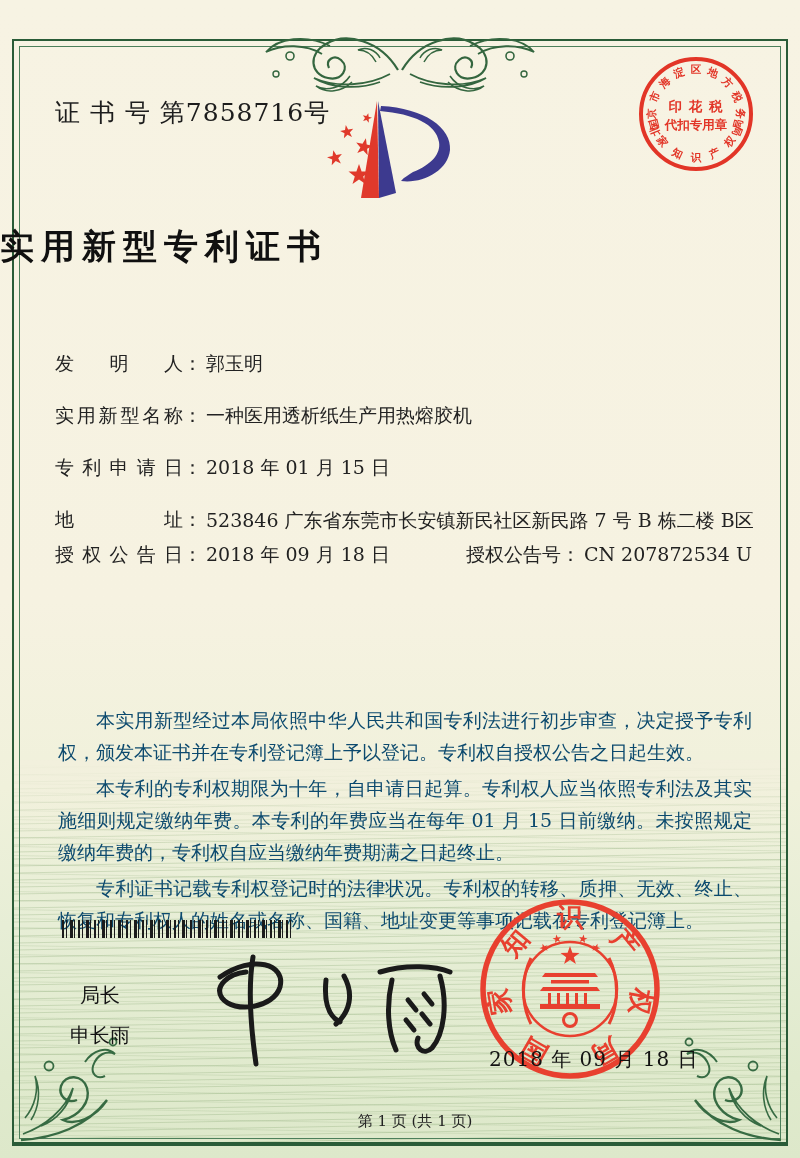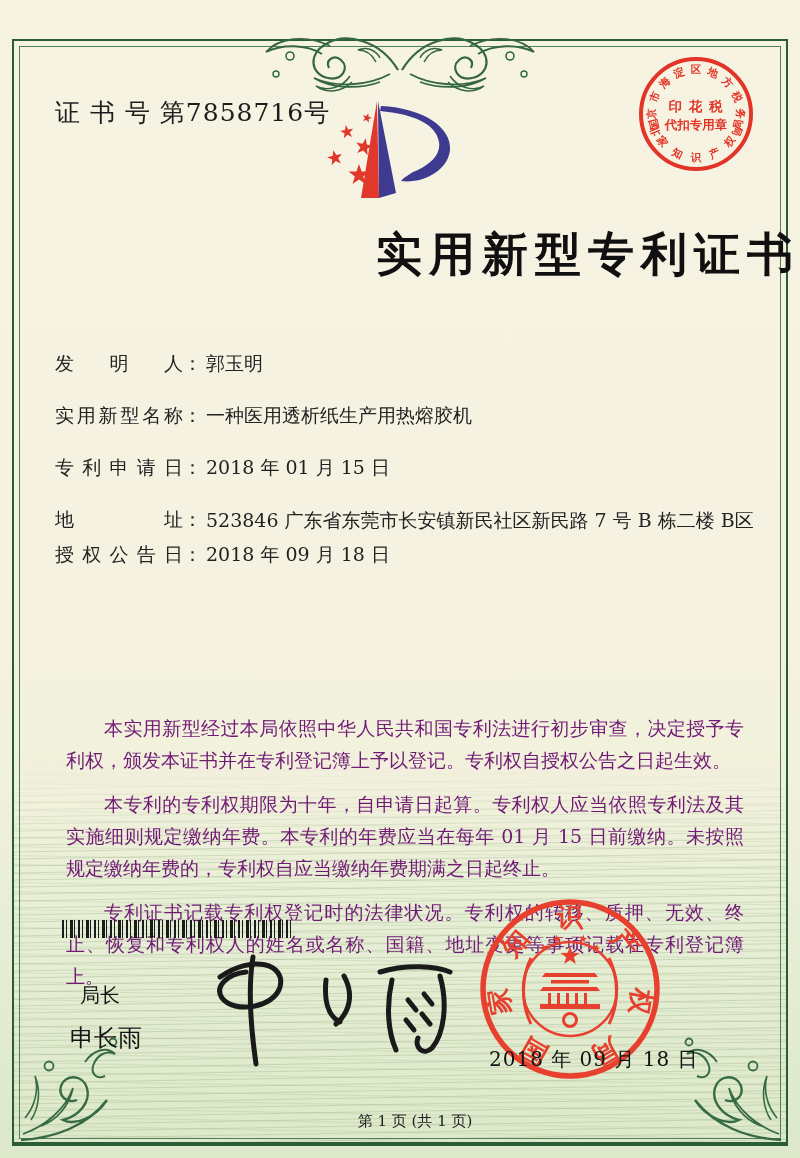--- a/index.html
+++ b/index.html
@@ -14,39 +14,39 @@
            repeating-linear-gradient(181deg, rgba(125,160,105,0) 0px, rgba(125,160,105,0.18) 1px, rgba(125,160,105,0) 2px, rgba(125,160,105,0) 9px);
          pointer-events:none;}
   .waves-fade{left:14px;right:14px;top:760px;height:90px;
          background:linear-gradient(180deg,#f2f0dd 0%,rgba(242,240,221,0) 100%);pointer-events:none;}
   
   .frame-outer{left:12px;right:12px;top:39px;bottom:12px;border:2px solid #2a5c38;border-bottom-width:4px;}
   .frame-inner{left:19px;right:19px;top:46px;bottom:19px;border:1px solid #4c7f5a;}
   .cert-no{left:55px;top:96px;font-size:25px;letter-spacing:1px;color:#1d1d1d;}
   .logo{left:318px;top:98px;}
   .tax-stamp{left:636px;top:54px;z-index:5;}
-  .page-title{left:0;top:224px;width:100%;text-align:right;font-size:46px;font-weight:bold;
+  .page-title{left:0;top:224px;width:100%;text-align:left;font-size:34px;font-weight:bold;
               letter-spacing:7px;color:#101010;}
   
   .fields{left:55px;top:350px;width:706px;font-size:19px;}
   .frow{line-height:27px;margin-bottom:25px;white-space:nowrap;}
   .frow.address{white-space:normal;margin-bottom:6px;}
   .flabel{display:inline-block;width:128px;text-align:justify;text-align-last:justify;vertical-align:top;}
   .fcolon{vertical-align:top;}
   .fvalue{margin-left:4px;vertical-align:top;}
   .frow.address .fvalue{display:inline-block;max-width:566px;line-height:29px;}
   .grant-row{display:flex;align-items:center;}
   .grant-right{margin-left:76px;}
   
   .body-text{left:54px;top:700px;width:702px;}
-  .body-text p{margin:12px;font-size:19px;line-height:32px;text-indent:2em;text-align:justify;color:#701a75;}
+  .body-text p{margin:4px;font-size:19px;line-height:32px;text-indent:2em;text-align:justify;color:#0c4a6e;}
   .barcode{left:62px;top:920px;width:230px;height:18px;z-index:3;
            background:repeating-linear-gradient(90deg,#1b1b1b 0 2px,transparent 2px 4px,#1b1b1b 4px 5px,transparent 5px 8px,#1b1b1b 8px 11px,transparent 11px 12px,#1b1b1b 12px 13px,transparent 13px 16px);}
   .director-title{left:80px;top:982px;font-size:20px;z-index:3;color:#141414;}
-  .director-name{left:70px;top:1022px;font-size:24px;z-index:3;color:#141414;}
+  .director-name{left:70px;top:1022px;font-size:20px;z-index:3;color:#141414;}
   .signature{left:168px;top:942px;z-index:4;}
   .registry-seal{left:477px;top:896px;z-index:4;}
   .seal-date{left:489px;top:1046px;font-size:20px;letter-spacing:1px;color:#111;z-index:5;}
   .page-footer{left:15px;top:1112px;width:100%;text-align:center;font-size:15px;color:#222;z-index:3;}
   .top-flourish{left:230px;top:22px;z-index:2;}
   .corner-fl{z-index:2;}
   .corner-left{left:15px;top:1022px;}
   .corner-right{left:675px;top:1022px;}
   .arc-ch{font-family:"DejaVu Serif","Liberation Serif",serif;font-weight:bold;}
   .tax-center{font-family:"DejaVu Serif","Liberation Serif",serif;font-weight:bold;}
@@ -150,20 +150,23 @@
   </div>
   <div class="frow">
     <span class="flabel">专利申请日</span><span class="fcolon">：</span><span class="fvalue">2018 年 01 月 15 日</span>
   </div>
   <div class="frow address">
     <span class="flabel">地址</span><span class="fcolon">：</span><span class="fvalue">523846 广东省东莞市长安镇新民社区新民路 7 号 B 栋二楼 B区</span>
   </div>
   <div class="frow grant-row">
     <div>
       <span class="flabel">授权公告日</span><span class="fcolon">：</span><span class="fvalue">2018 年 09 月 18 日</span>
+    </div>
+    <div class="grant-right">
+      <span>授权公告号</span><span>：</span><span class="fvalue">CN 207872534 U</span>
     </div>
   </div>
 </div>
 
 <div class="abs body-text">
   <p>本实用新型经过本局依照中华人民共和国专利法进行初步审查，决定授予专利权，颁发本证书并在专利登记簿上予以登记。专利权自授权公告之日起生效。</p>
   <p>本专利的专利权期限为十年，自申请日起算。专利权人应当依照专利法及其实施细则规定缴纳年费。本专利的年费应当在每年 01 月 15 日前缴纳。未按照规定缴纳年费的，专利权自应当缴纳年费期满之日起终止。</p>
   <p>专利证书记载专利权登记时的法律状况。专利权的转移、质押、无效、终止、恢复和专利权人的姓名或名称、国籍、地址变更等事项记载在专利登记簿上。</p>
 </div>
 

